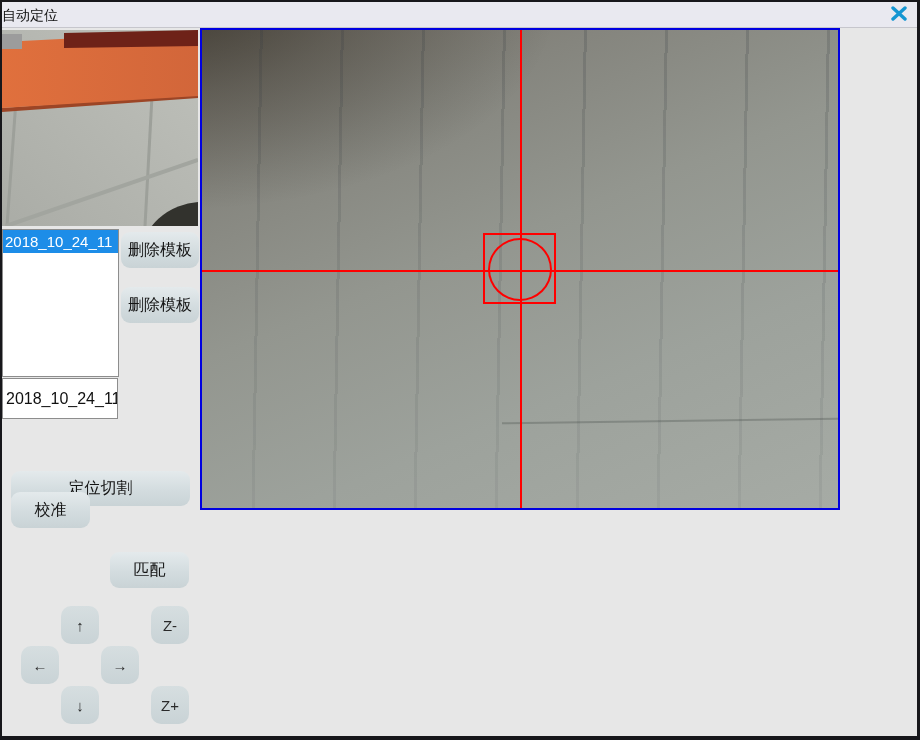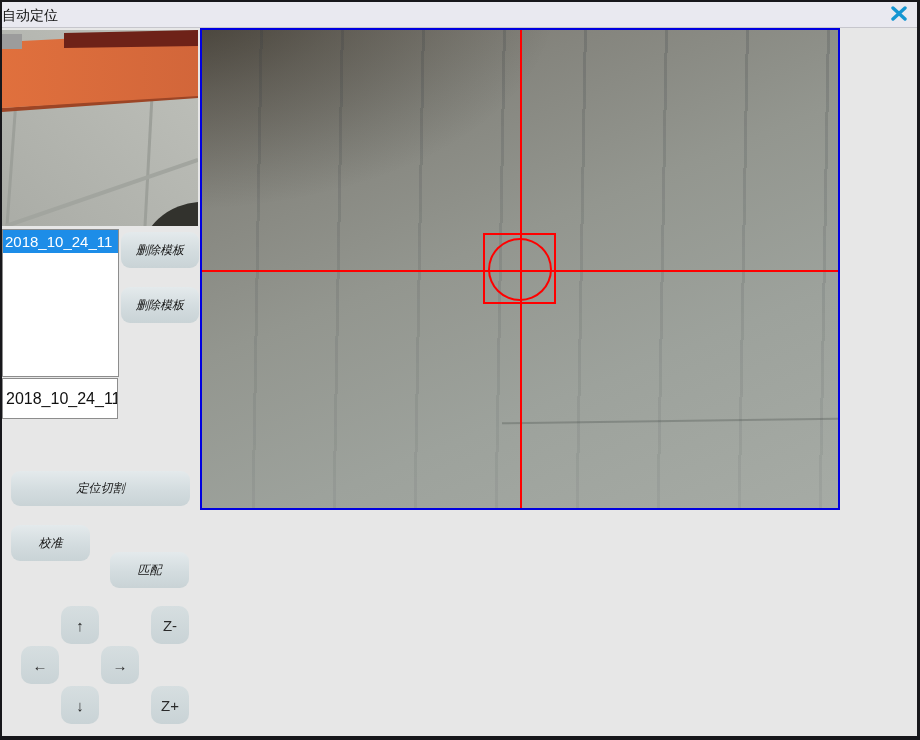--- a/index.html
+++ b/index.html
@@ -39,28 +39,28 @@
   .name-field{
     position:absolute;left:0;top:376px;width:116px;height:41px;
     background:#ffffff;border:1px solid #8d8d8d;
     font-family:"Liberation Sans","DejaVu Sans",sans-serif;
     font-size:16px;color:#101010;padding:0 0 0 3px;
   }
   .btn{
     position:absolute;border:none;cursor:pointer;
     background:linear-gradient(#e4eaec 0%,#d3dcdf 55%,#c9d3d6 100%);
     border-radius:9px;font-family:inherit;
-    font-size:12px;color:#141414;
-    display:flex;align-items:center;justify-content:center;font-style:italic;
+    font-size:16px;color:#141414;
+    display:flex;align-items:center;justify-content:center;
   }
   .btn.col2{left:119px;width:78px;height:36px;}
   .btn-delete{top:230px;} .btn-clear{top:285px;}
   .btn-engrave{top:339px;} .btn-add{top:379px;}
   .btn-poscut{left:9px;top:441px;width:179px;height:35px;margin-top:28px;}
-  .btn-calib{left:9px;top:523px;width:79px;height:36px;}
+  .btn-calib{left:9px;top:490px;width:79px;height:36px;}
   .btn-set{left:108px;top:495px;width:79px;height:36px;}
   .btn-image{left:9px;top:550px;width:79px;height:36px;
     background:#f20d0d;color:#0d0d0d;}
   .btn-match{left:108px;top:550px;width:79px;height:36px;}
   .jog{
     position:absolute;width:38px;height:38px;border:none;cursor:pointer;
     background:linear-gradient(#d6dee0 0%,#c9d3d6 100%);
     border-radius:10px;font-family:inherit;font-size:15px;color:#2a2a2a;
     display:flex;align-items:center;justify-content:center;
   }

